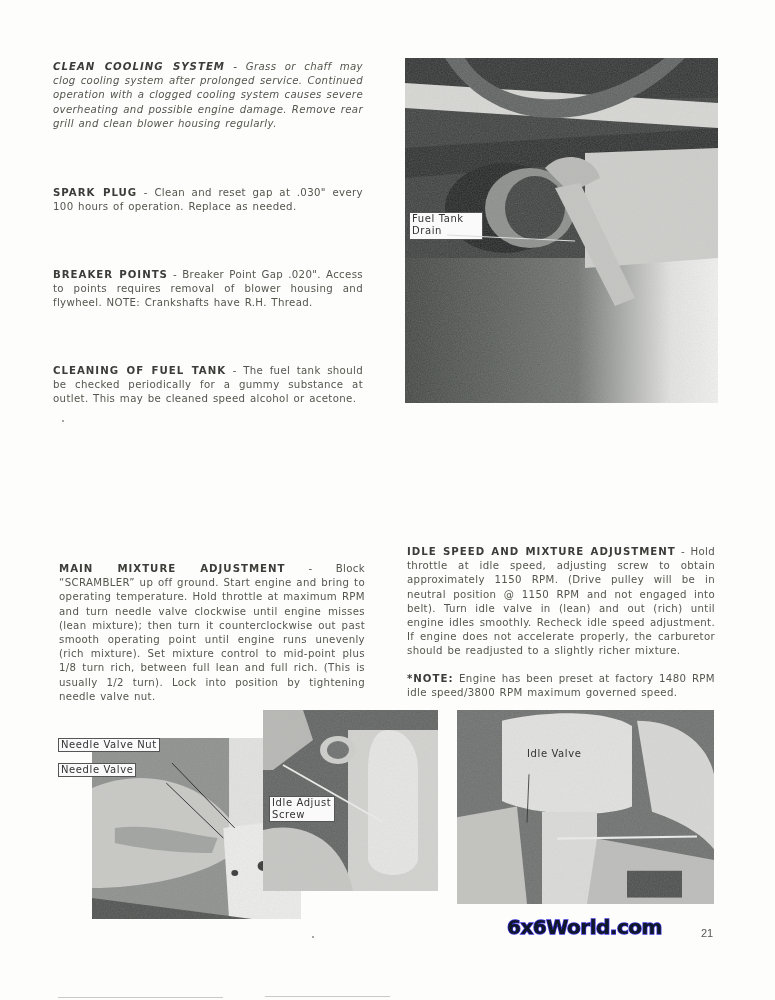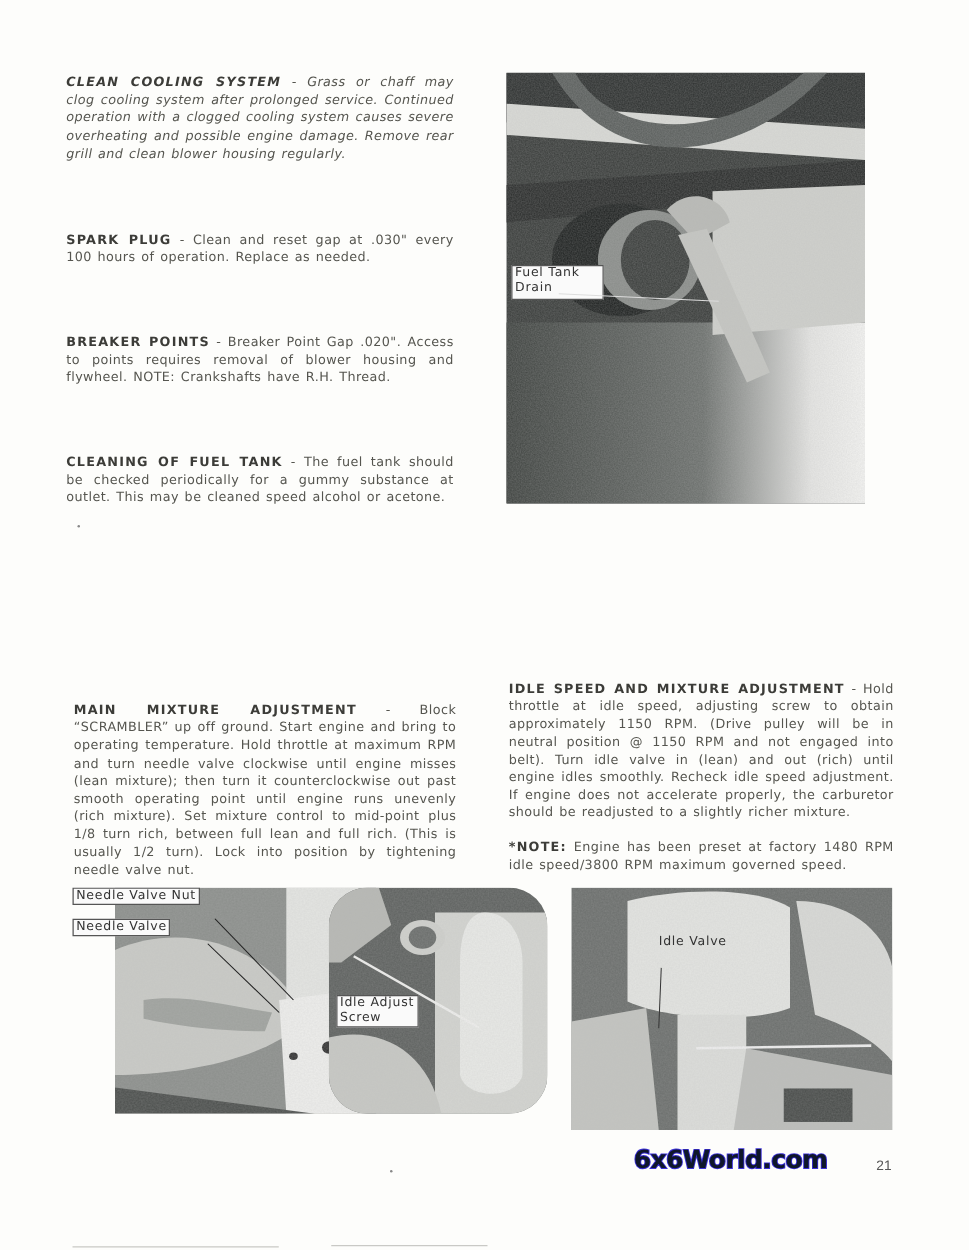--- a/index.html
+++ b/index.html
@@ -76,21 +76,21 @@
 </div>
 
 <div class="para" style="left:53px; top:268px; width:310px;">
   <span class="head">BREAKER POINTS</span><span> - Breaker Point Gap .020". Access to points requires removal of blower housing and flywheel. NOTE: Crankshafts have R.H. Thread.</span>
 </div>
 
 <div class="para" style="left:53px; top:364px; width:310px;">
   <span class="head">CLEANING OF FUEL TANK</span><span> - The fuel tank should be checked periodically for a gummy substance at outlet. This may be cleaned speed alcohol or acetone.</span>
 </div>
 
-<div class="photo" style="left:405px; top:58px; width:287px; height:345px;">
+<div class="photo" style="left:405px; top:58px; width:313px; height:345px;">
   <svg viewBox="0 0 313 345" preserveAspectRatio="none">
     <defs>
       <filter id="grain1">
         <feTurbulence type="fractalNoise" baseFrequency="0.9" numOctaves="2" seed="3"></feTurbulence>
         <feColorMatrix values="0 0 0 0 0.5  0 0 0 0 0.5  0 0 0 0 0.5  0 0 0 0.6 0"></feColorMatrix>
         <feComposite in2="SourceGraphic" operator="in"></feComposite>
       </filter>
       <linearGradient id="floor1" x1="0" y1="0" x2="1" y2="0">
         <stop offset="0" stop-color="#3f4340"></stop>
         <stop offset="0.55" stop-color="#6d716e"></stop>
@@ -126,21 +126,21 @@
 </div>
 
 <div class="para" style="left:407px; top:545px; width:308px;">
   <span class="head">IDLE SPEED AND MIXTURE ADJUSTMENT</span><span> - Hold throttle at idle speed, adjusting screw to obtain approximately 1150 RPM. (Drive pulley will be in neutral position @ 1150 RPM and not engaged into belt). Turn idle valve in (lean) and out (rich) until engine idles smoothly. Recheck idle speed adjustment. If engine does not accelerate properly, the carburetor should be readjusted to a slightly richer mixture.</span>
 </div>
 
 <div class="para" style="left:407px; top:672px; width:308px;">
   <span class="head">*NOTE:</span><span> Engine has been preset at factory 1480 RPM idle speed/3800 RPM maximum governed speed.</span>
 </div>
 
-<div class="photo" style="left:56px; top:710px; width:209px; height:181px;padding-left:36px;">
+<div class="photo" style="left:56px; top:738px; width:209px; height:181px;padding-left:36px;">
   <svg viewBox="0 0 183 181" preserveAspectRatio="none">
     <defs>
       <filter id="grain2">
         <feTurbulence type="fractalNoise" baseFrequency="0.8" numOctaves="2" seed="7"></feTurbulence>
         <feColorMatrix values="0 0 0 0 0.5  0 0 0 0 0.5  0 0 0 0 0.5  0 0 0 0.5 0"></feColorMatrix>
         <feComposite in2="SourceGraphic" operator="in"></feComposite>
       </filter>
     </defs>
     <rect width="183" height="181" fill="#8c8f8c"></rect>
     <path d="M0 50 C40 30 90 40 120 80 L130 110 C100 140 40 150 0 150 Z" fill="#c9cac6"></path>
@@ -152,21 +152,21 @@
     <circle cx="165" cy="140" r="4" fill="#444"></circle>
     <path d="M0 160 L140 181 L0 181 Z" fill="#4d504e"></path>
     <rect width="183" height="181" filter="url(#grain2)" opacity="0.5"></rect>
     <line x1="70" y1="25" x2="125" y2="90" stroke="#222" stroke-width="0.8"></line>
     <line x1="65" y1="45" x2="115" y2="100" stroke="#222" stroke-width="0.8"></line>
   </svg>
   <div class="callout" style="left:2px; top:0px;">Needle Valve Nut</div>
   <div class="callout" style="left:2px; top:25px;">Needle Valve</div>
 </div>
 
-<div class="photo" style="left:263px; top:710px; width:175px; height:181px;border-radius:31px;">
+<div class="photo" style="left:263px; top:710px; width:175px; height:181px;">
   <svg viewBox="0 0 175 181" preserveAspectRatio="none">
     <defs>
       <filter id="grain3">
         <feTurbulence type="fractalNoise" baseFrequency="0.8" numOctaves="2" seed="11"></feTurbulence>
         <feColorMatrix values="0 0 0 0 0.5  0 0 0 0 0.5  0 0 0 0 0.5  0 0 0 0.5 0"></feColorMatrix>
         <feComposite in2="SourceGraphic" operator="in"></feComposite>
       </filter>
     </defs>
     <rect width="175" height="181" fill="#5f6260"></rect>
     <rect x="85" y="20" width="90" height="161" fill="#d3d4d0"></rect>

